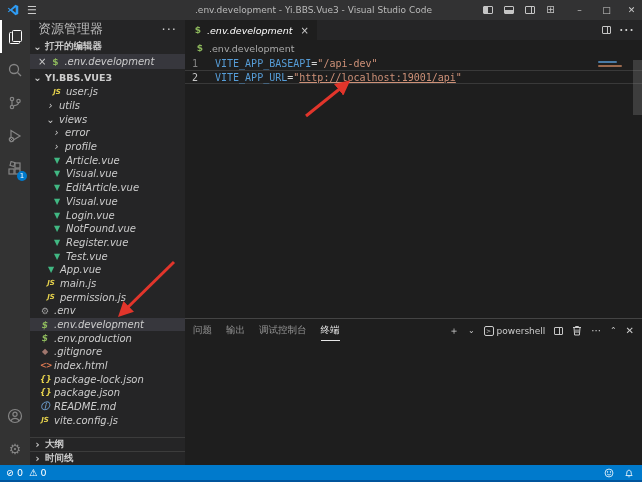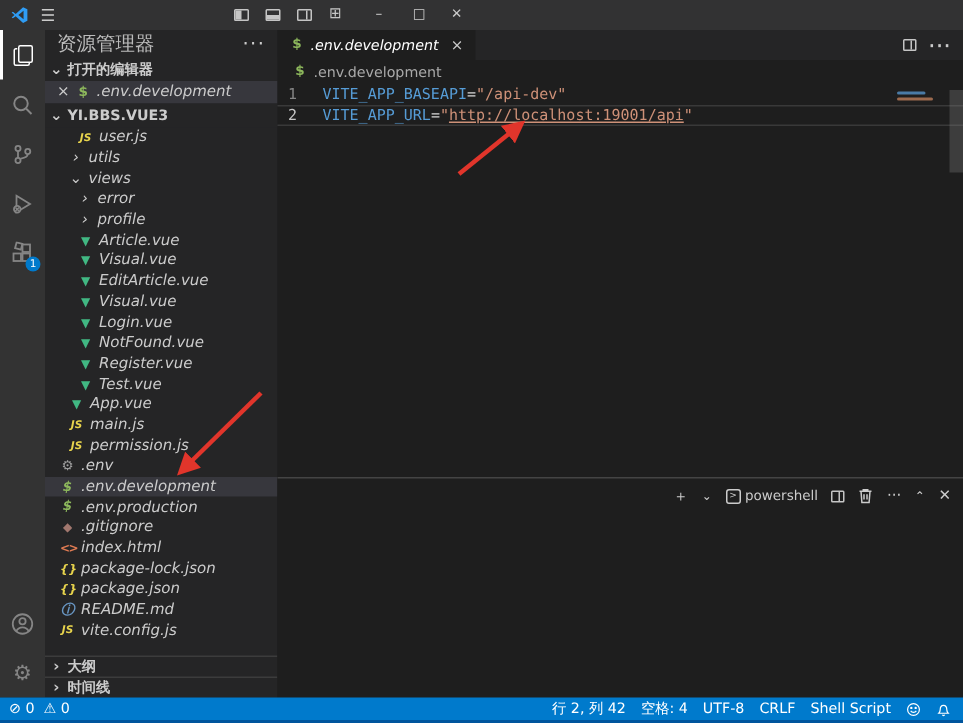--- a/index.html
+++ b/index.html
@@ -108,20 +108,21 @@
 
 <div class="titlebar">
   <div class="tb-left">
     <span style="display:flex;">
       <svg width="12" height="12" viewBox="0 0 16 16">
           <path fill="#2f9cf4" d="M11.2 1 4.6 7 2.2 5.1 1 5.7 3.5 8 1 10.3l1.2.6L4.6 9l6.6 6 3.8-1.8V2.8L11.2 1zm.4 3.2v7.6L7 8l4.6-3.8z"></path>
         </svg>
     </span>
     <span class="menu-icon">☰</span>
   </div>
+  <div class="tb-title">.env.development - Yi.BBS.Vue3 - Visual Studio Code</div>
   <div class="tb-right">
     <div class="tb-btn">
         <span class="lay-box">
           <span class="fillL"></span>
         </span>
       </div>
     <div class="tb-btn">
         <span class="lay-box">
           <span class="fillB"></span>
         </span>
@@ -353,20 +354,26 @@
           </div>
         </div>
       <div class="minimap">
         <div class="mm-line mm-1"></div>
         <div class="mm-line mm-2"></div>
       </div>
       <div class="scroll-slider"></div>
     </div>
     <div class="panel">
       <div class="panel-header">
+        <div class="panel-tabs">
+            <span class="ptab">问题</span>
+            <span class="ptab">输出</span>
+            <span class="ptab">调试控制台</span>
+            <span class="ptab active">终端</span>
+          </div>
         <div class="panel-actions">
           <span class="pa">＋</span>
           <span class="pa" style="font-size:8px;">⌄</span>
           <span class="ps-badge">
             <span class="ps-box">&gt;</span>
             <span>powershell</span>
           </span>
           <span class="split-box pa"></span>
           <span class="pa">
             <svg width="10" height="11" viewBox="0 0 10 11" fill="none" stroke="#cccccc">
@@ -385,27 +392,20 @@
 <div class="statusbar">
   <div class="sb-left">
     <span class="sb-cell">
       <span>⊘</span>
         <span>0</span>
       <span style="margin-left:3px;">⚠</span>
         <span>0</span>
     </span>
   </div>
   <div class="sb-right">
-    <span class="sb-right-items" style="display:flex;gap:10px;">
-        <span class="sb-cell">行 2, 列 42</span>
-        <span class="sb-cell">空格: 4</span>
-        <span class="sb-cell">UTF-8</span>
-        <span class="sb-cell">CRLF</span>
-        <span class="sb-cell">Shell Script</span>
-      </span>
     <span class="sb-cell">
       <svg viewBox="0 0 16 16" fill="none" stroke="#ffffff" stroke-width="1.3">
           <circle cx="8" cy="8" r="6.3"></circle>
           <circle cx="5.7" cy="6.3" r="0.6" fill="#ffffff"></circle>
           <circle cx="10.3" cy="6.3" r="0.6" fill="#ffffff"></circle>
           <path d="M5 9.5a3.6 3.6 0 0 0 6 0"></path>
         </svg>
     </span>
     <span class="sb-cell">
       <svg viewBox="0 0 16 16" fill="none" stroke="#ffffff" stroke-width="1.3">

